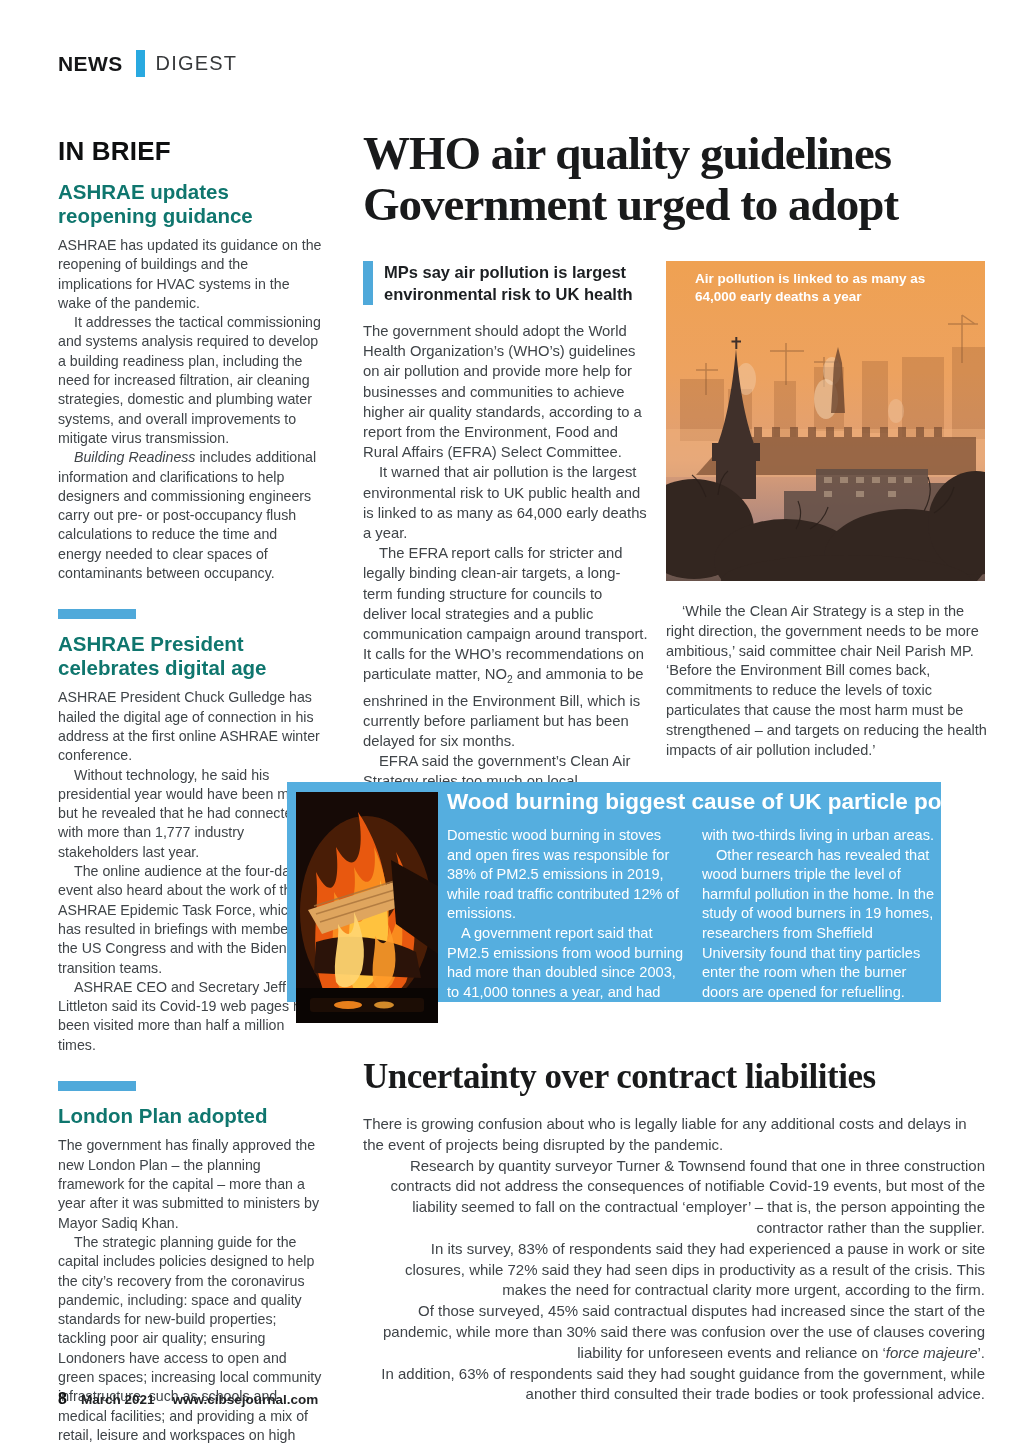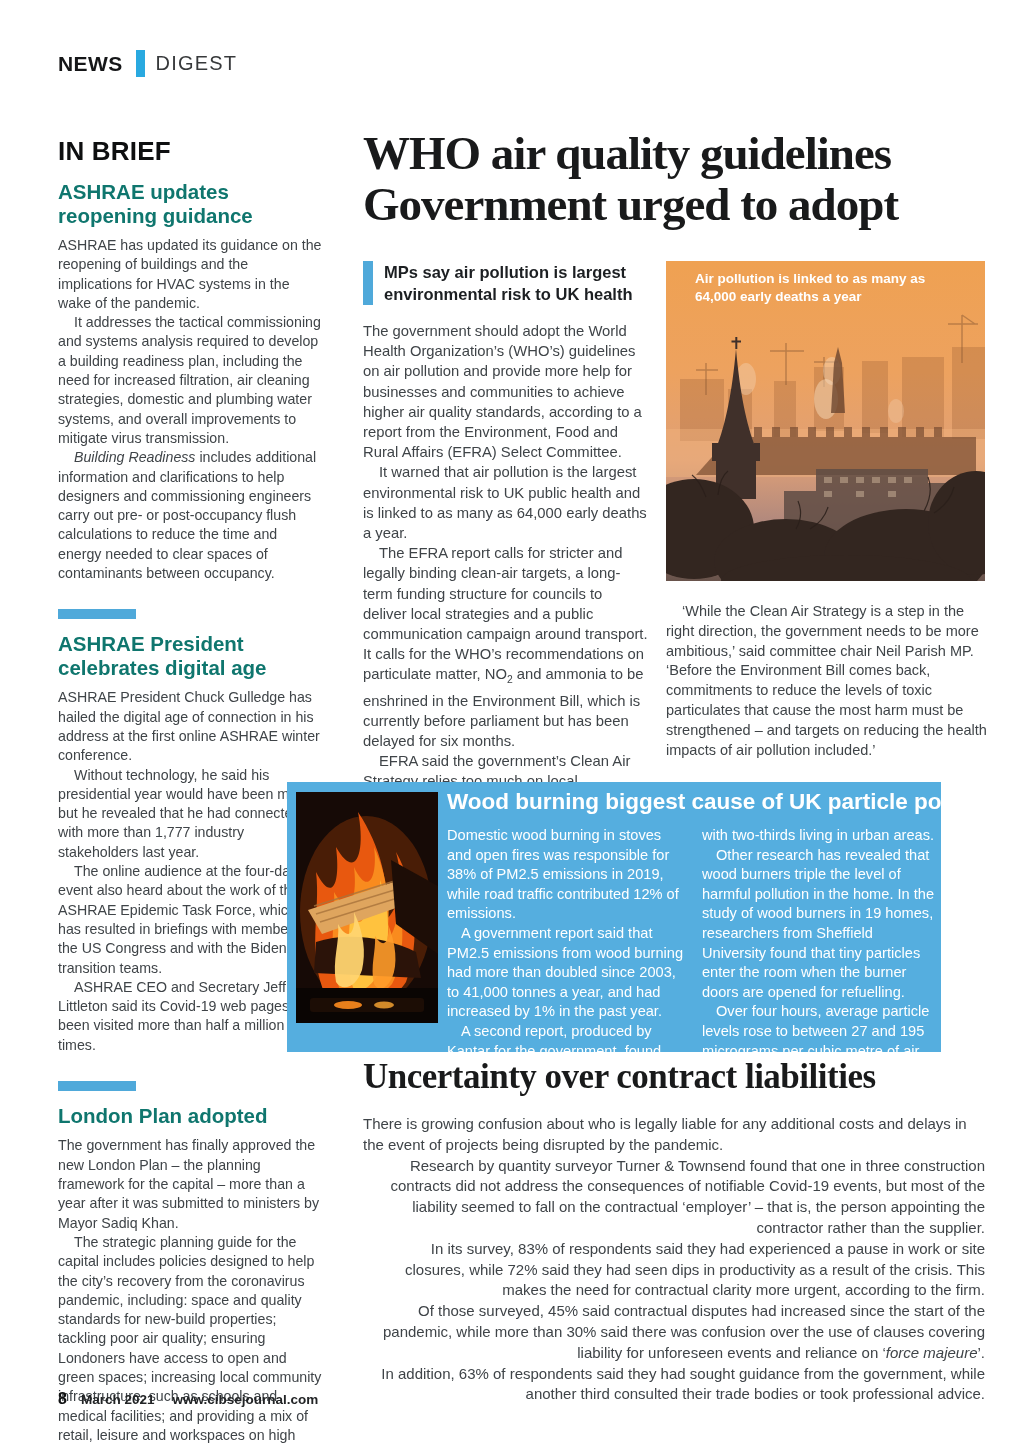--- a/index.html
+++ b/index.html
@@ -32,21 +32,21 @@
   .standfirst .stext{font-size:16.5px;line-height:22px;font-weight:bold;color:#1c1f22;width:250px;}
   .article p{font-size:14.8px;line-height:20.2px;margin:0;color:#3f4448;}
   .article p.indent{text-indent:16px;}
   .photo{position:relative;width:319px;height:320px;overflow:hidden;}
   .photo svg{display:block;}
   .caption{position:absolute;left:12px;top:9px;width:235px;color:#ffffff;
     font-size:13.5px;line-height:18px;font-weight:bold;margin-left:17px;}
   .lead-col2 .after-photo{margin-top:21px;width:322px;}
   .lead-col2 .after-photo p{font-size:14.5px;line-height:19.8px;}
   
-  .woodbox{position:absolute;left:287px;top:782px;width:654px;height:270px;background:#55aedf;}
+  .woodbox{position:absolute;left:287px;top:782px;width:654px;height:220px;background:#55aedf;}
   .firephoto{position:absolute;left:9px;top:10px;width:142px;height:231px;}
   .wood-title{position:absolute;left:160px;top:7px;font-size:22.5px;font-weight:bold;color:#ffffff;white-space:nowrap;}
   .wood-cols{position:absolute;left:160px;top:44px;display:flex;}
   .wood-col1{width:237px;margin-right:18px;}
   .wood-col2{width:235px;}
   .woodbox p{font-size:14.6px;line-height:19.6px;margin:0;color:#ffffff;}
   .woodbox p.indent{text-indent:14px;}
   
   .contract{position:absolute;left:363px;top:1058px;width:622px;}
   .headline2{font-family:"Liberation Serif", serif;font-size:35px;line-height:38px;

